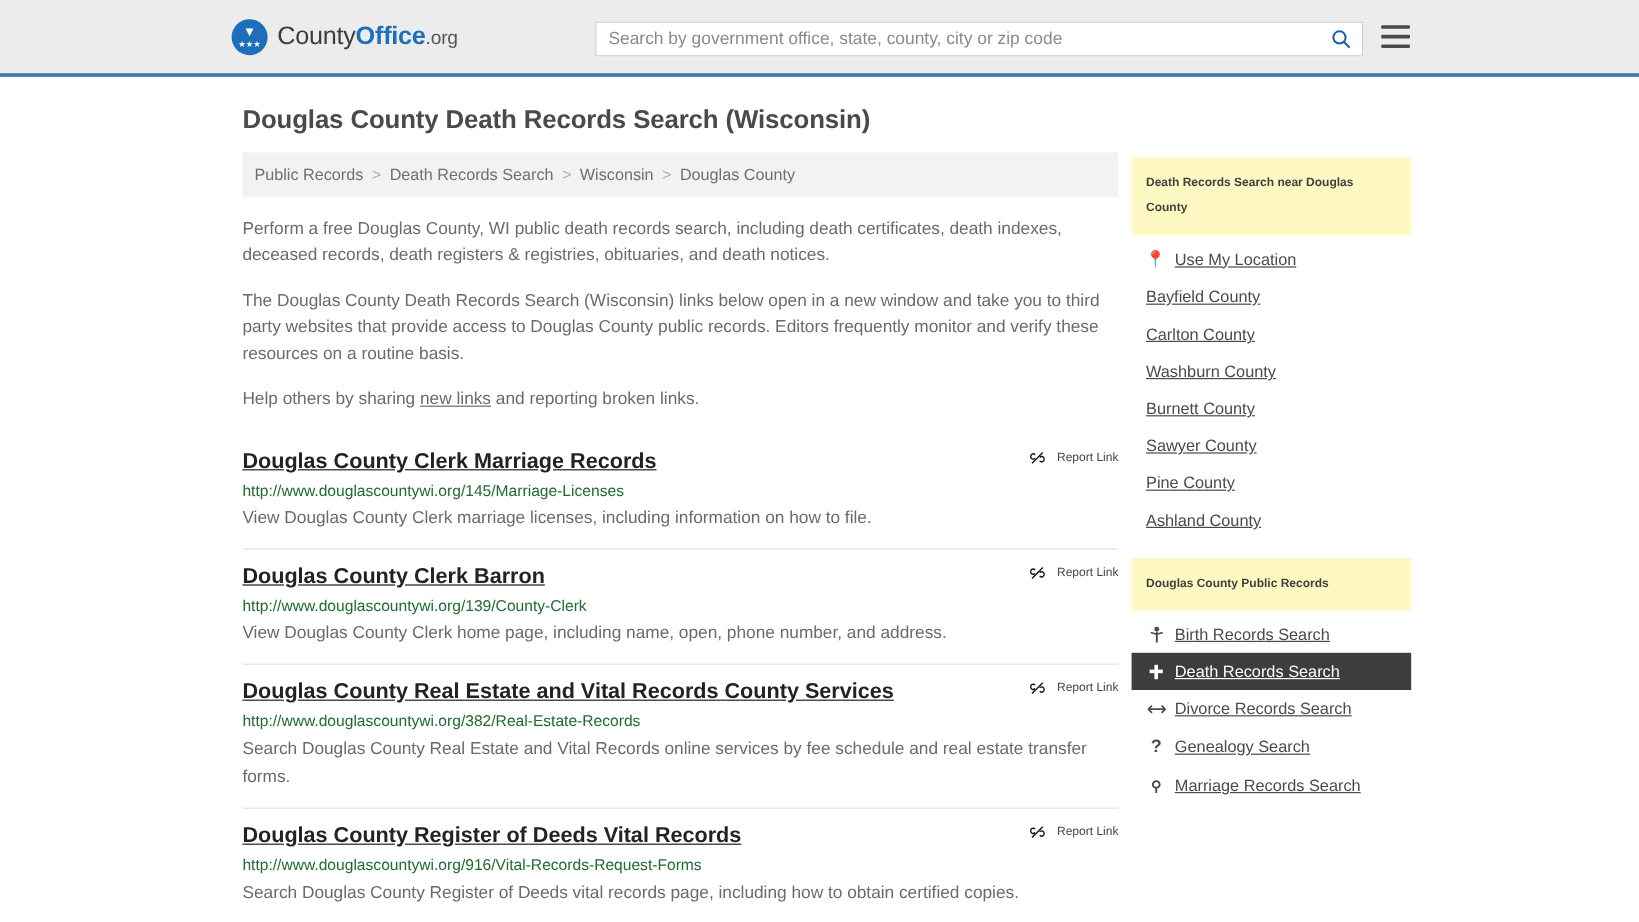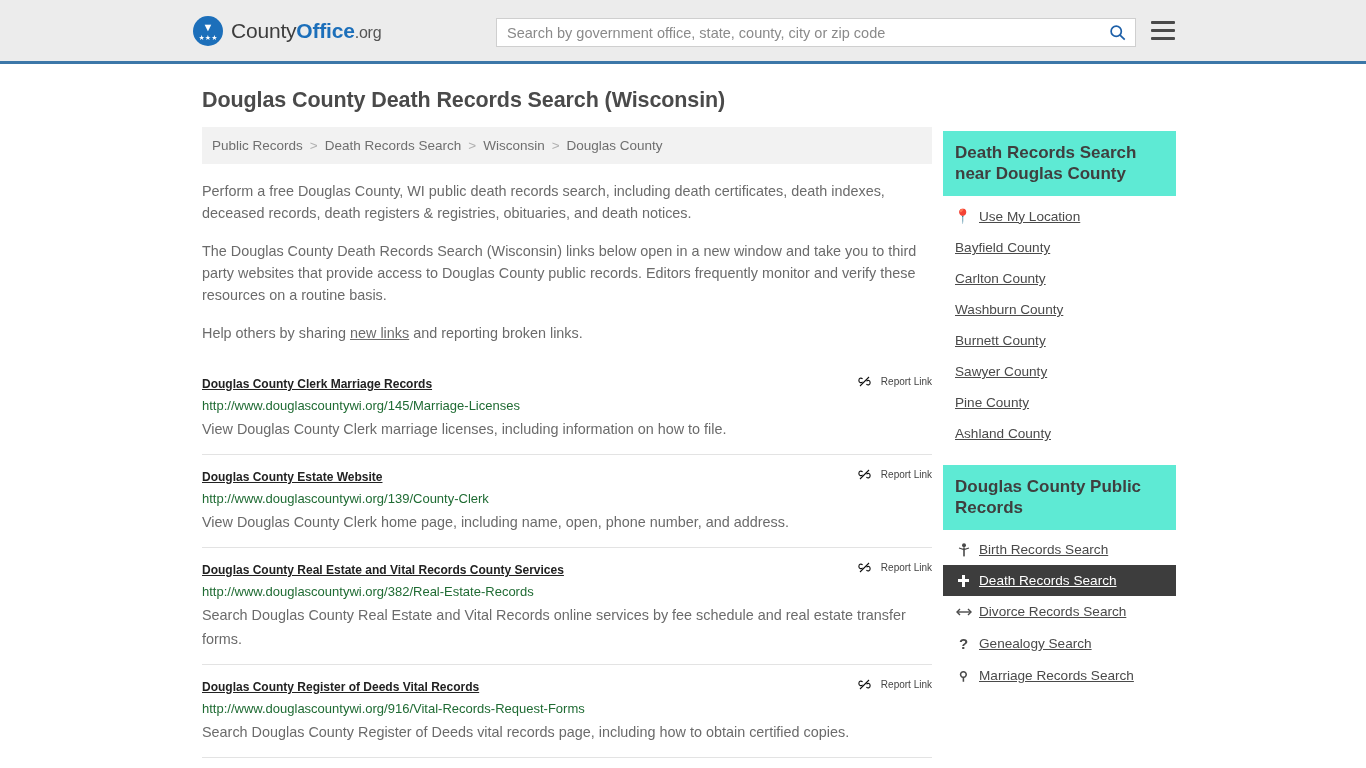--- a/index.html
+++ b/index.html
@@ -169,21 +169,21 @@
 
   
   .results { margin-top: 20px; }
   .result {
     border-top: 1px solid #e3e3e3;
     padding: 12px 0 13px 0;
     position: relative;
   }
   .result:first-child { border-top: 0; padding-top: 10px; }
   .result-title {
-    font-size: 12px;
+    font-size: 18px;
     font-weight: bold;
     color: #222222;
     text-decoration: underline;
     display: inline-block;
     max-width: 590px;
   }
   .result-url {
     display: block;
     font-size: 13px;
     color: #1f6b33;
@@ -206,23 +206,23 @@
     color: #444444;
     text-decoration: none;
     white-space: nowrap;
   }
   .result:first-child .report-link { top: 10px; }
   .report-link .icon { margin-right: 9px; display: flex; }
 
   
   .card { margin-bottom: 16px; }
   .card-head {
-    background: #5eead4;
+    background: #fef9c3;
     padding: 11px 12px 12px 12px;
-    font-size: 17px;
+    font-size: 10px;
     font-weight: bold;
     color: #3f3f3f;
     line-height: 21px;
   }
   .card-list { padding: 4px 0 0 0; }
   .card-item {
     display: flex;
     align-items: center;
     padding: 8px 12px;
     font-size: 13.6px;
@@ -313,21 +313,21 @@
                 <path d="M7.5 6.5 C5 4.5 2.5 6 2.5 8.5 C2.5 11 5 12.5 7.5 10.5" stroke="#111" stroke-width="1.5" fill="none"></path>
                 <path d="M12.5 9.5 C15 7.5 17.5 9 17.5 11.5 C17.5 14 15 15.5 12.5 13.5" stroke="#111" stroke-width="1.5" fill="none"></path>
                 <line x1="4" y1="16" x2="16" y2="4" stroke="#111" stroke-width="1.5"></line>
               </svg>
             </span>
             <span>Report Link</span>
           </a>
         </div>
 
         <div class="result">
-          <a class="result-title" href="#">Douglas County Estate Website</a>
+          <a class="result-title" href="#">Douglas County Clerk Barron</a>
           <a class="result-url" href="#">http://www.douglascountywi.org/139/County-Clerk</a>
           <div class="result-desc">View Douglas County Clerk home page, including name, open, phone number, and address.</div>
           <a class="report-link" href="#">
             <span class="icon">
               <svg width="15" height="15" viewBox="0 0 20 20">
                 <path d="M7.5 6.5 C5 4.5 2.5 6 2.5 8.5 C2.5 11 5 12.5 7.5 10.5" stroke="#111" stroke-width="1.5" fill="none"></path>
                 <path d="M12.5 9.5 C15 7.5 17.5 9 17.5 11.5 C17.5 14 15 15.5 12.5 13.5" stroke="#111" stroke-width="1.5" fill="none"></path>
                 <line x1="4" y1="16" x2="16" y2="4" stroke="#111" stroke-width="1.5"></line>
               </svg>
             </span>

